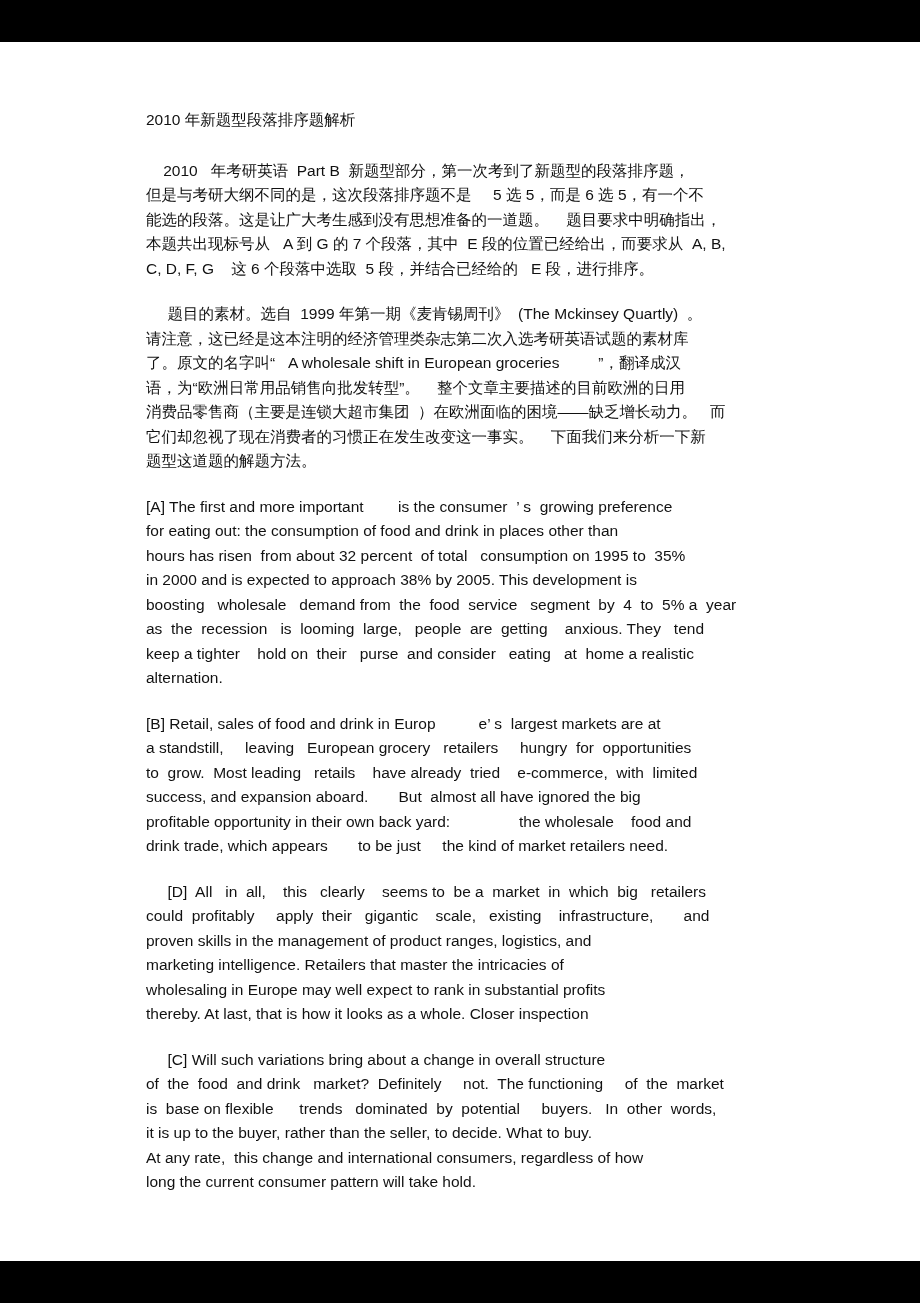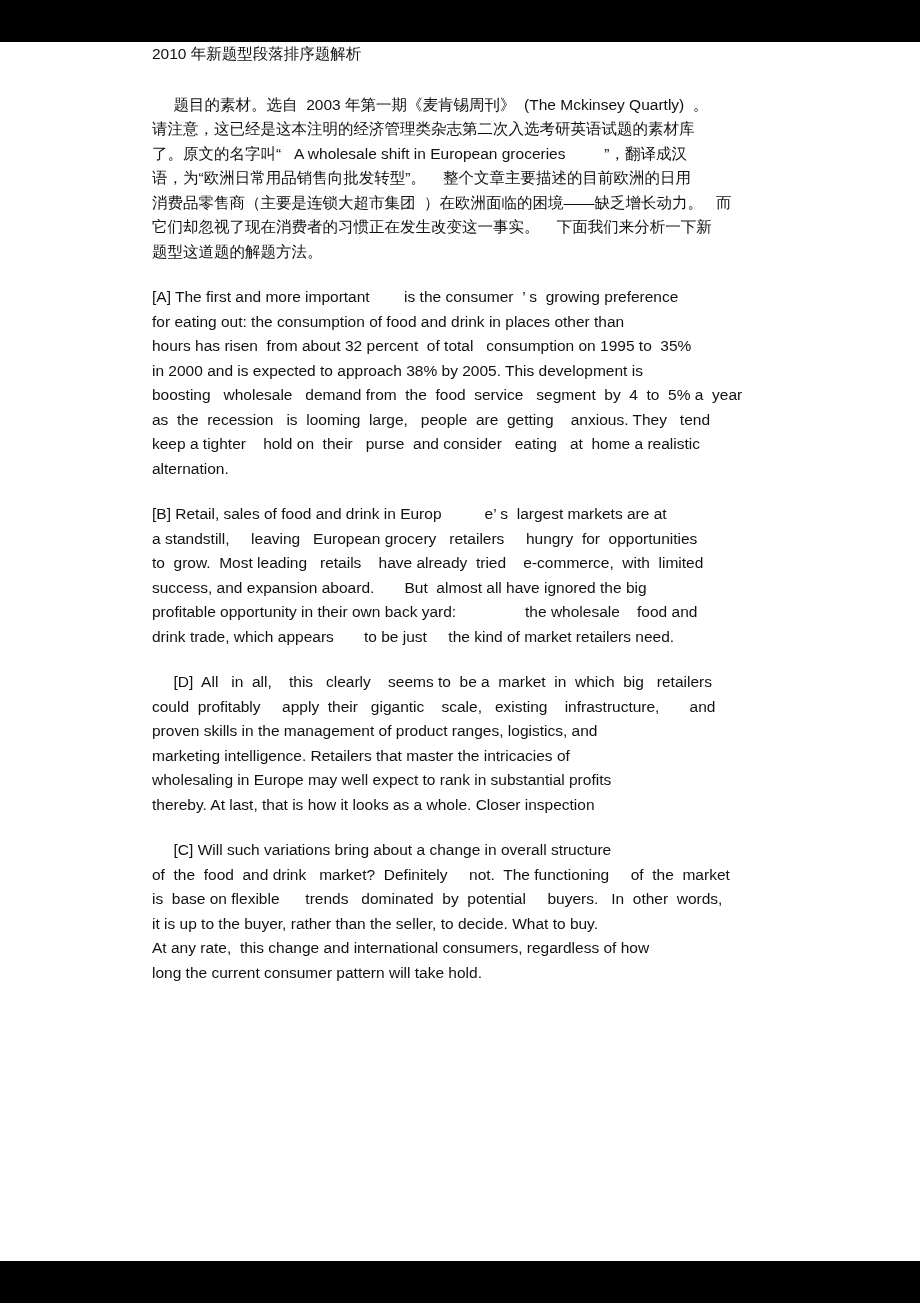--- a/index.html
+++ b/index.html
@@ -21,22 +21,23 @@
     left: 0;
     width: 920px;
     height: 42px;
     background: #000000;
   }
   .black-bar.top { top: 0; }
   .black-bar.bottom { bottom: 0; }
   .content {
     position: absolute;
     top: 42px;
-    left: 152px;
+    left: 146px;
     width: 660px;
+    padding-top: 66px;
   }
   .doc-title {
     font-size: 15.5px;
     line-height: 24.5px;
     white-space: pre;
     margin-bottom: 26px;
   }
   .para {
     font-size: 15.5px;
     line-height: 24.5px;
@@ -47,22 +48,27 @@
 </head>
 <body>
 
 <div class="page">
 
   <div class="black-bar top"></div>
 
   <div class="content">
     <div class="doc-title">2010 年新题型段落排序题解析</div>
 
+    <div class="para">    2010   年考研英语  Part B  新题型部分，第一次考到了新题型的段落排序题，
+但是与考研大纲不同的是，这次段落排序题不是     5 选 5，而是 6 选 5，有一个不
+能选的段落。这是让广大考生感到没有思想准备的一道题。    题目要求中明确指出，
+本题共出现标号从   A 到 G 的 7 个段落，其中  E 段的位置已经给出，而要求从  A, B,
+C, D, F, G    这 6 个段落中选取  5 段，并结合已经给的   E 段，进行排序。</div>
 
-    <div class="para">     题目的素材。选自  2003 年第一期《麦肯锡周刊》  (The Mckinsey Quartly)  。
+    <div class="para">     题目的素材。选自  1999 年第一期《麦肯锡周刊》  (The Mckinsey Quartly)  。
 请注意，这已经是这本注明的经济管理类杂志第二次入选考研英语试题的素材库
 了。原文的名字叫“   A wholesale shift in European groceries         ”，翻译成汉
 语，为“欧洲日常用品销售向批发转型”。    整个文章主要描述的目前欧洲的日用
 消费品零售商（主要是连锁大超市集团  ）在欧洲面临的困境——缺乏增长动力。   而
 它们却忽视了现在消费者的习惯正在发生改变这一事实。    下面我们来分析一下新
 题型这道题的解题方法。</div>
 
     <div class="para">[A] The first and more important        is the consumer  ’ s  growing preference
 for eating out: the consumption of food and drink in places other than
 hours has risen  from about 32 percent  of total   consumption on 1995 to  35%

